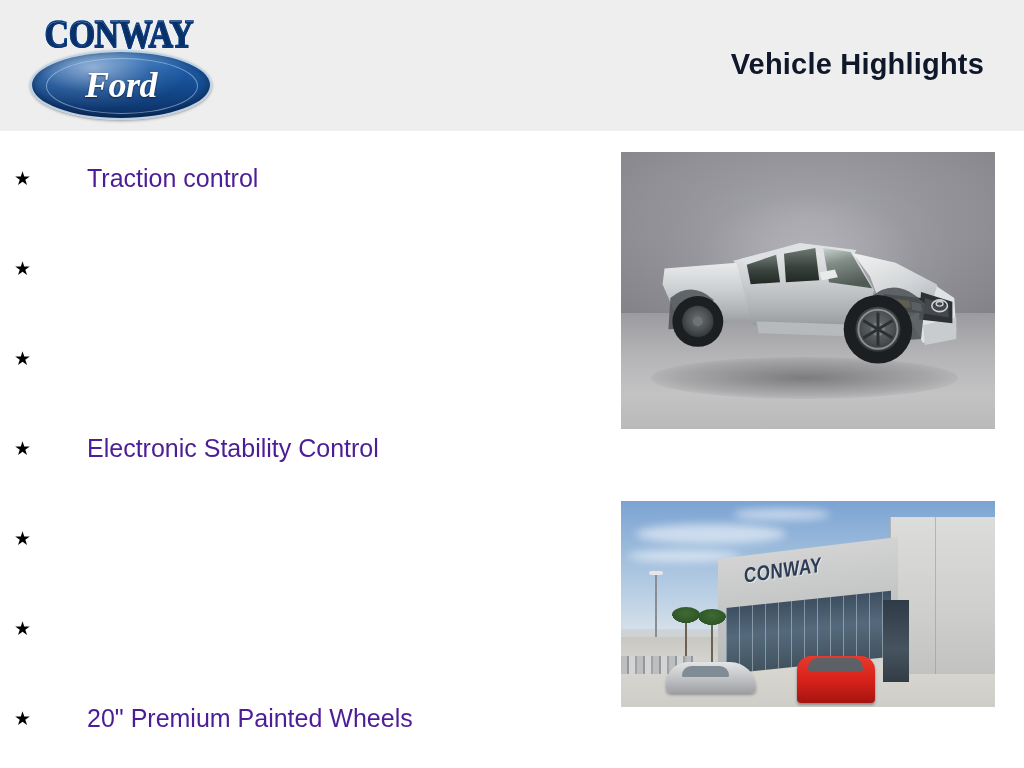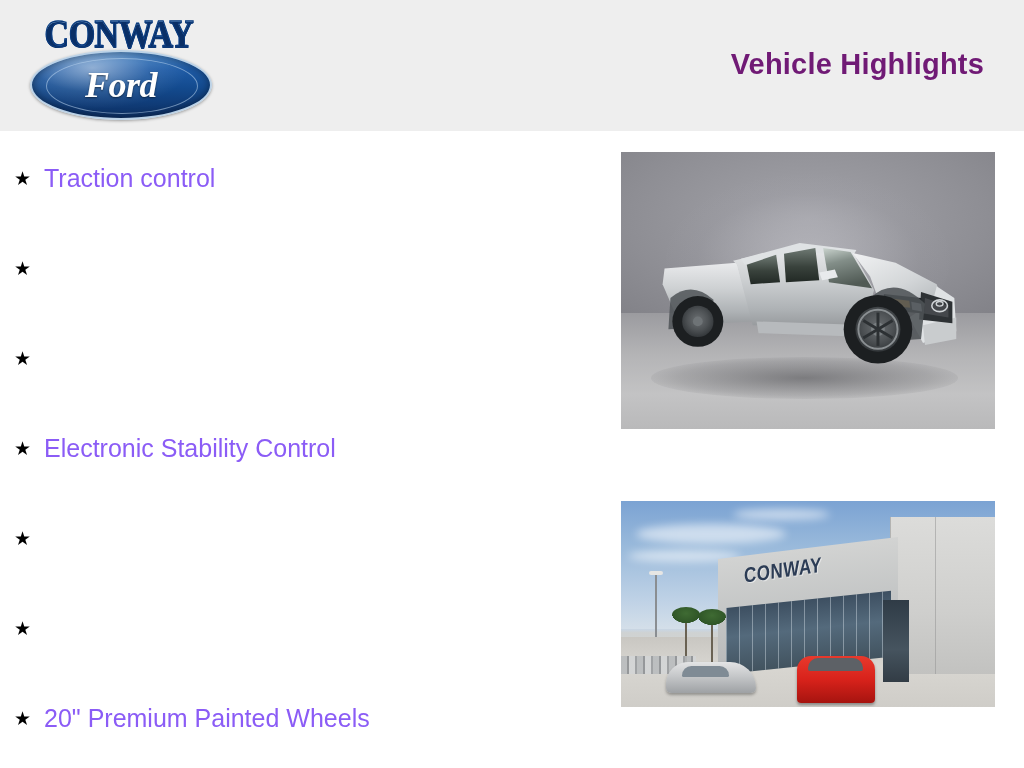--- a/index.html
+++ b/index.html
@@ -31,21 +31,21 @@
     height: 131px;
     background: #eeeeee;
   }
   .header-title {
     position: absolute;
     right: 40px;
     top: 48px;
     font-size: 29px;
     font-weight: bold;
     letter-spacing: 0.2px;
-    color: #701a75;
+    color: #0f172a;
     white-space: nowrap;
   }
 
   
   .logo {
     position: absolute;
     left: 24px;
     top: 14px;
     width: 190px;
     height: 104px;
@@ -136,21 +136,22 @@
   .feature-star {
     width: 30px;
     font-size: 19px;
     line-height: 1;
     color: #000000;
     flex: none;
   }
   .feature-label {
     font-size: 25px;
     line-height: 30px;
-    color: #8b5cf6;
+    color: #4c1d95;
+    margin-left: 43px;
   }
 
   
   .photo {
     position: absolute;
     overflow: hidden;
   }
   .photo-vehicle {
     left: 621px;
     top: 152px;

